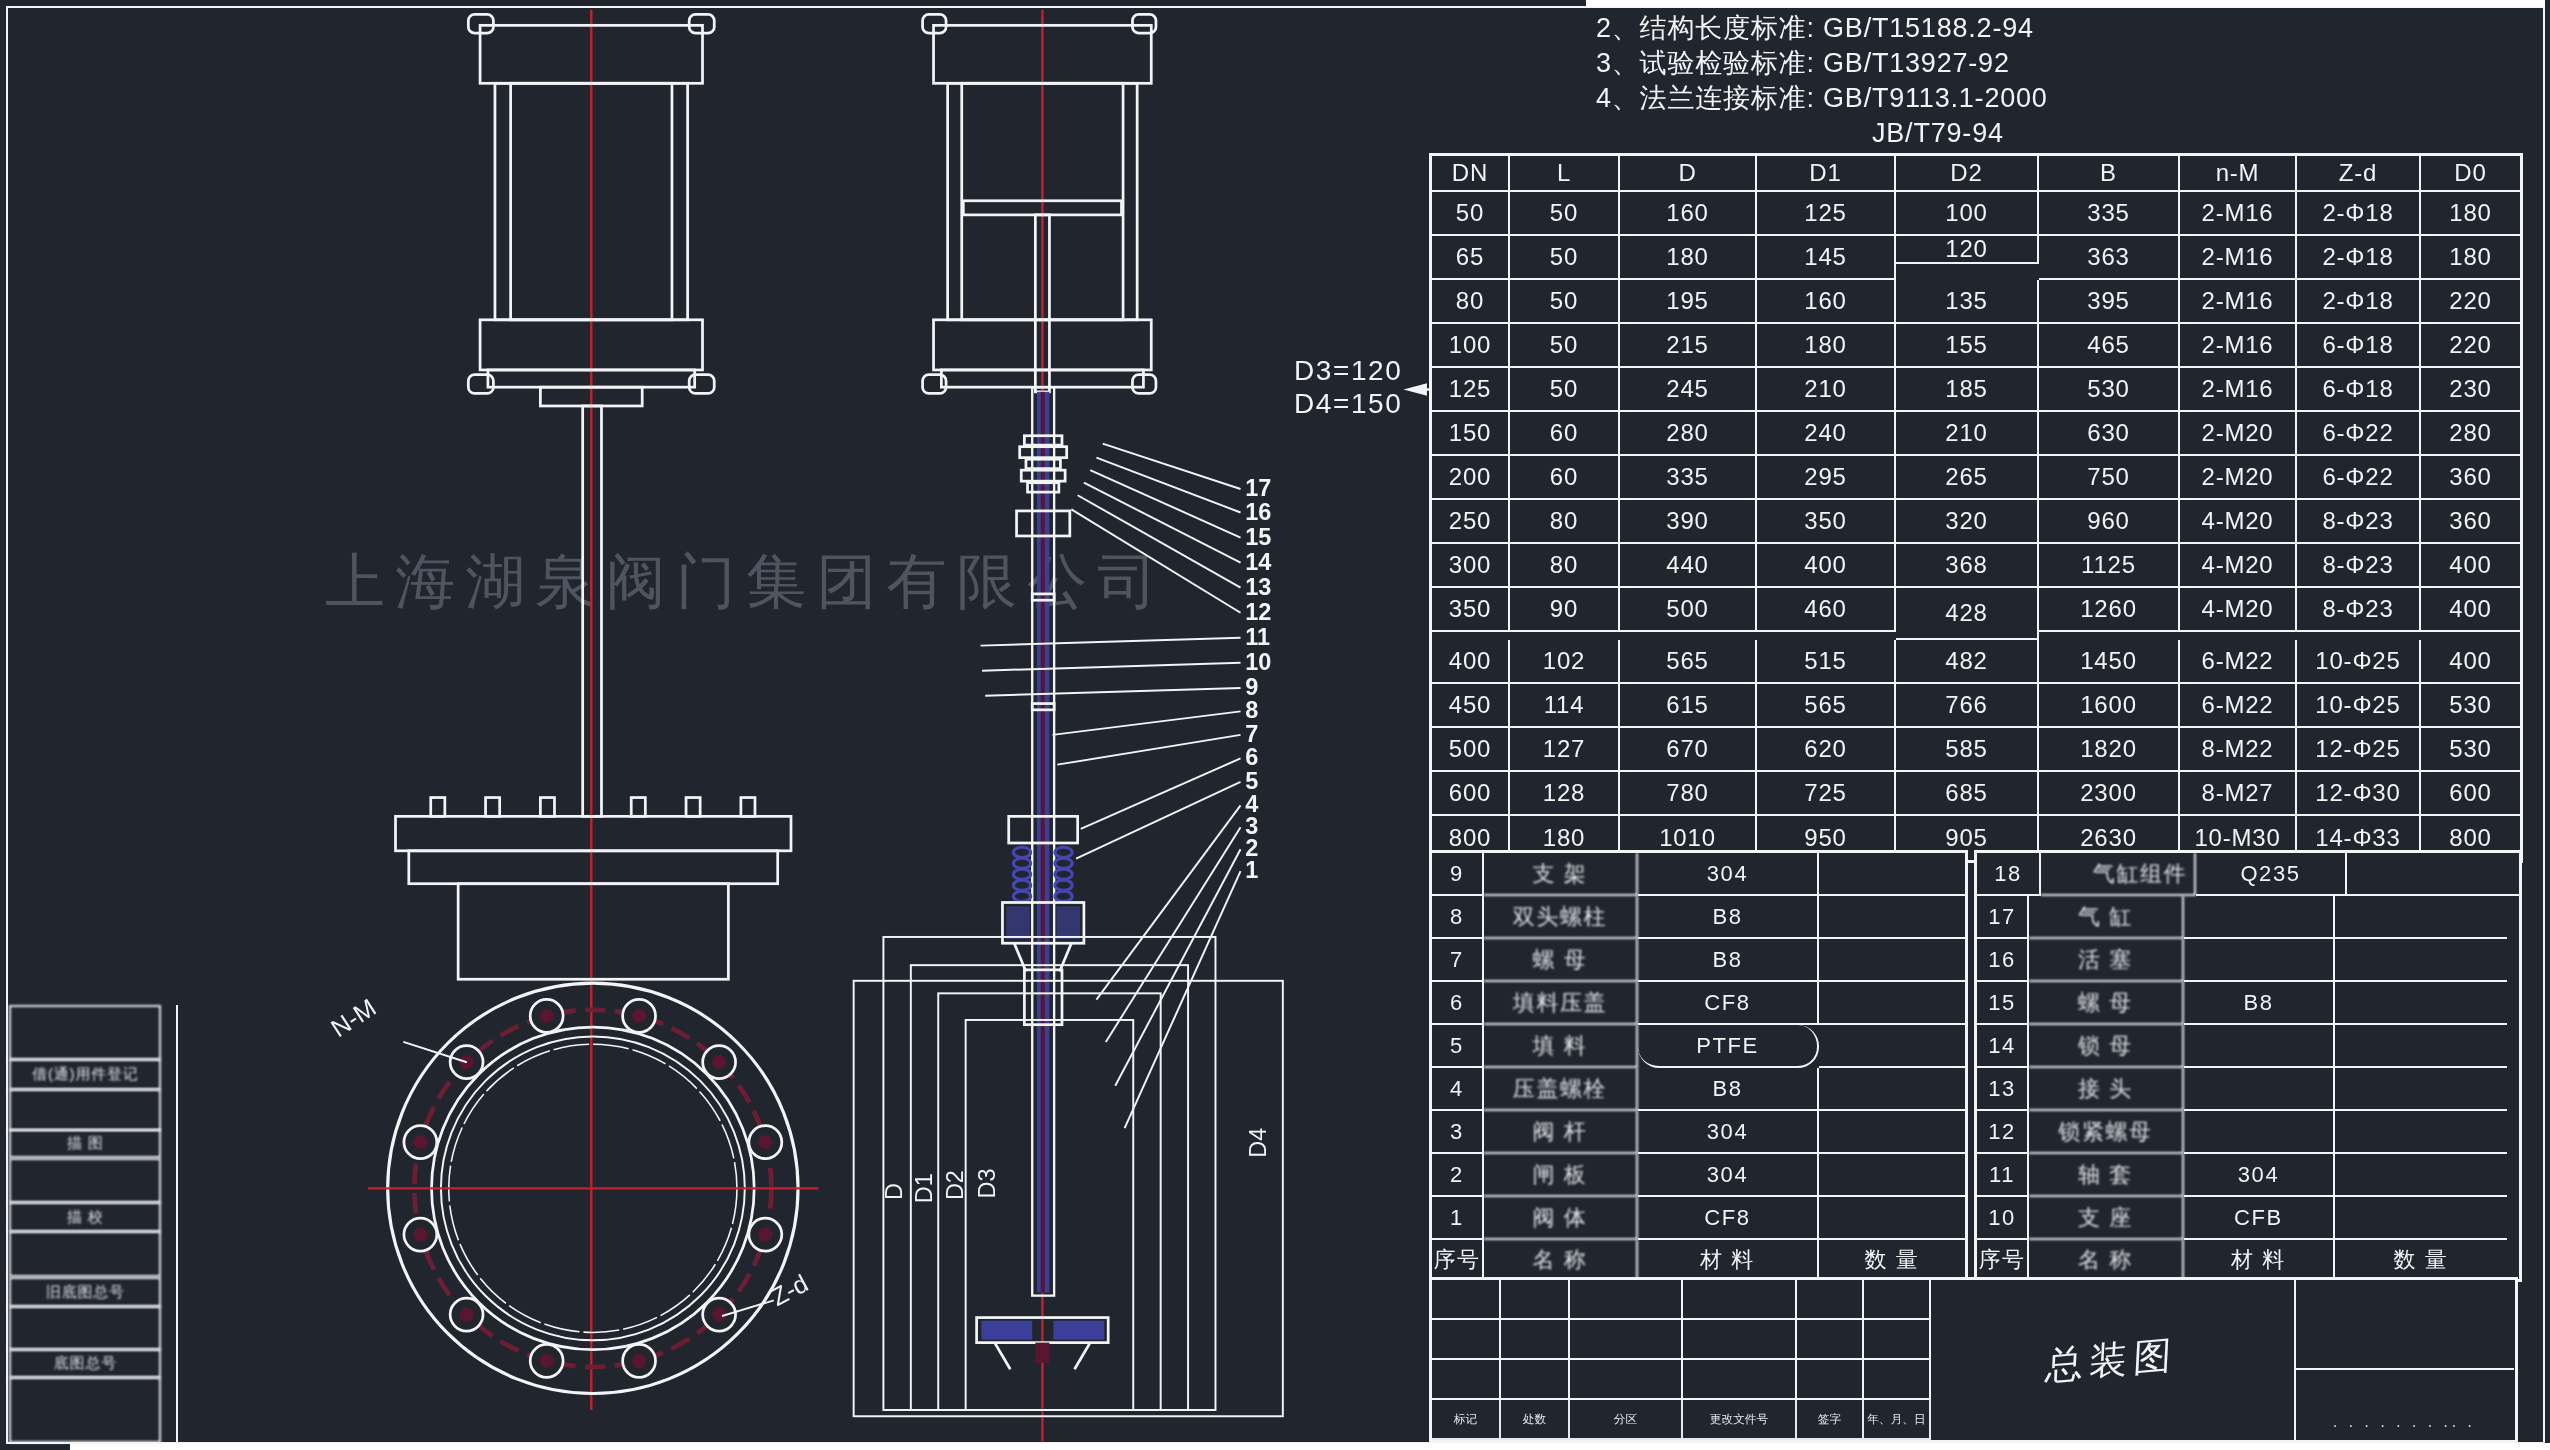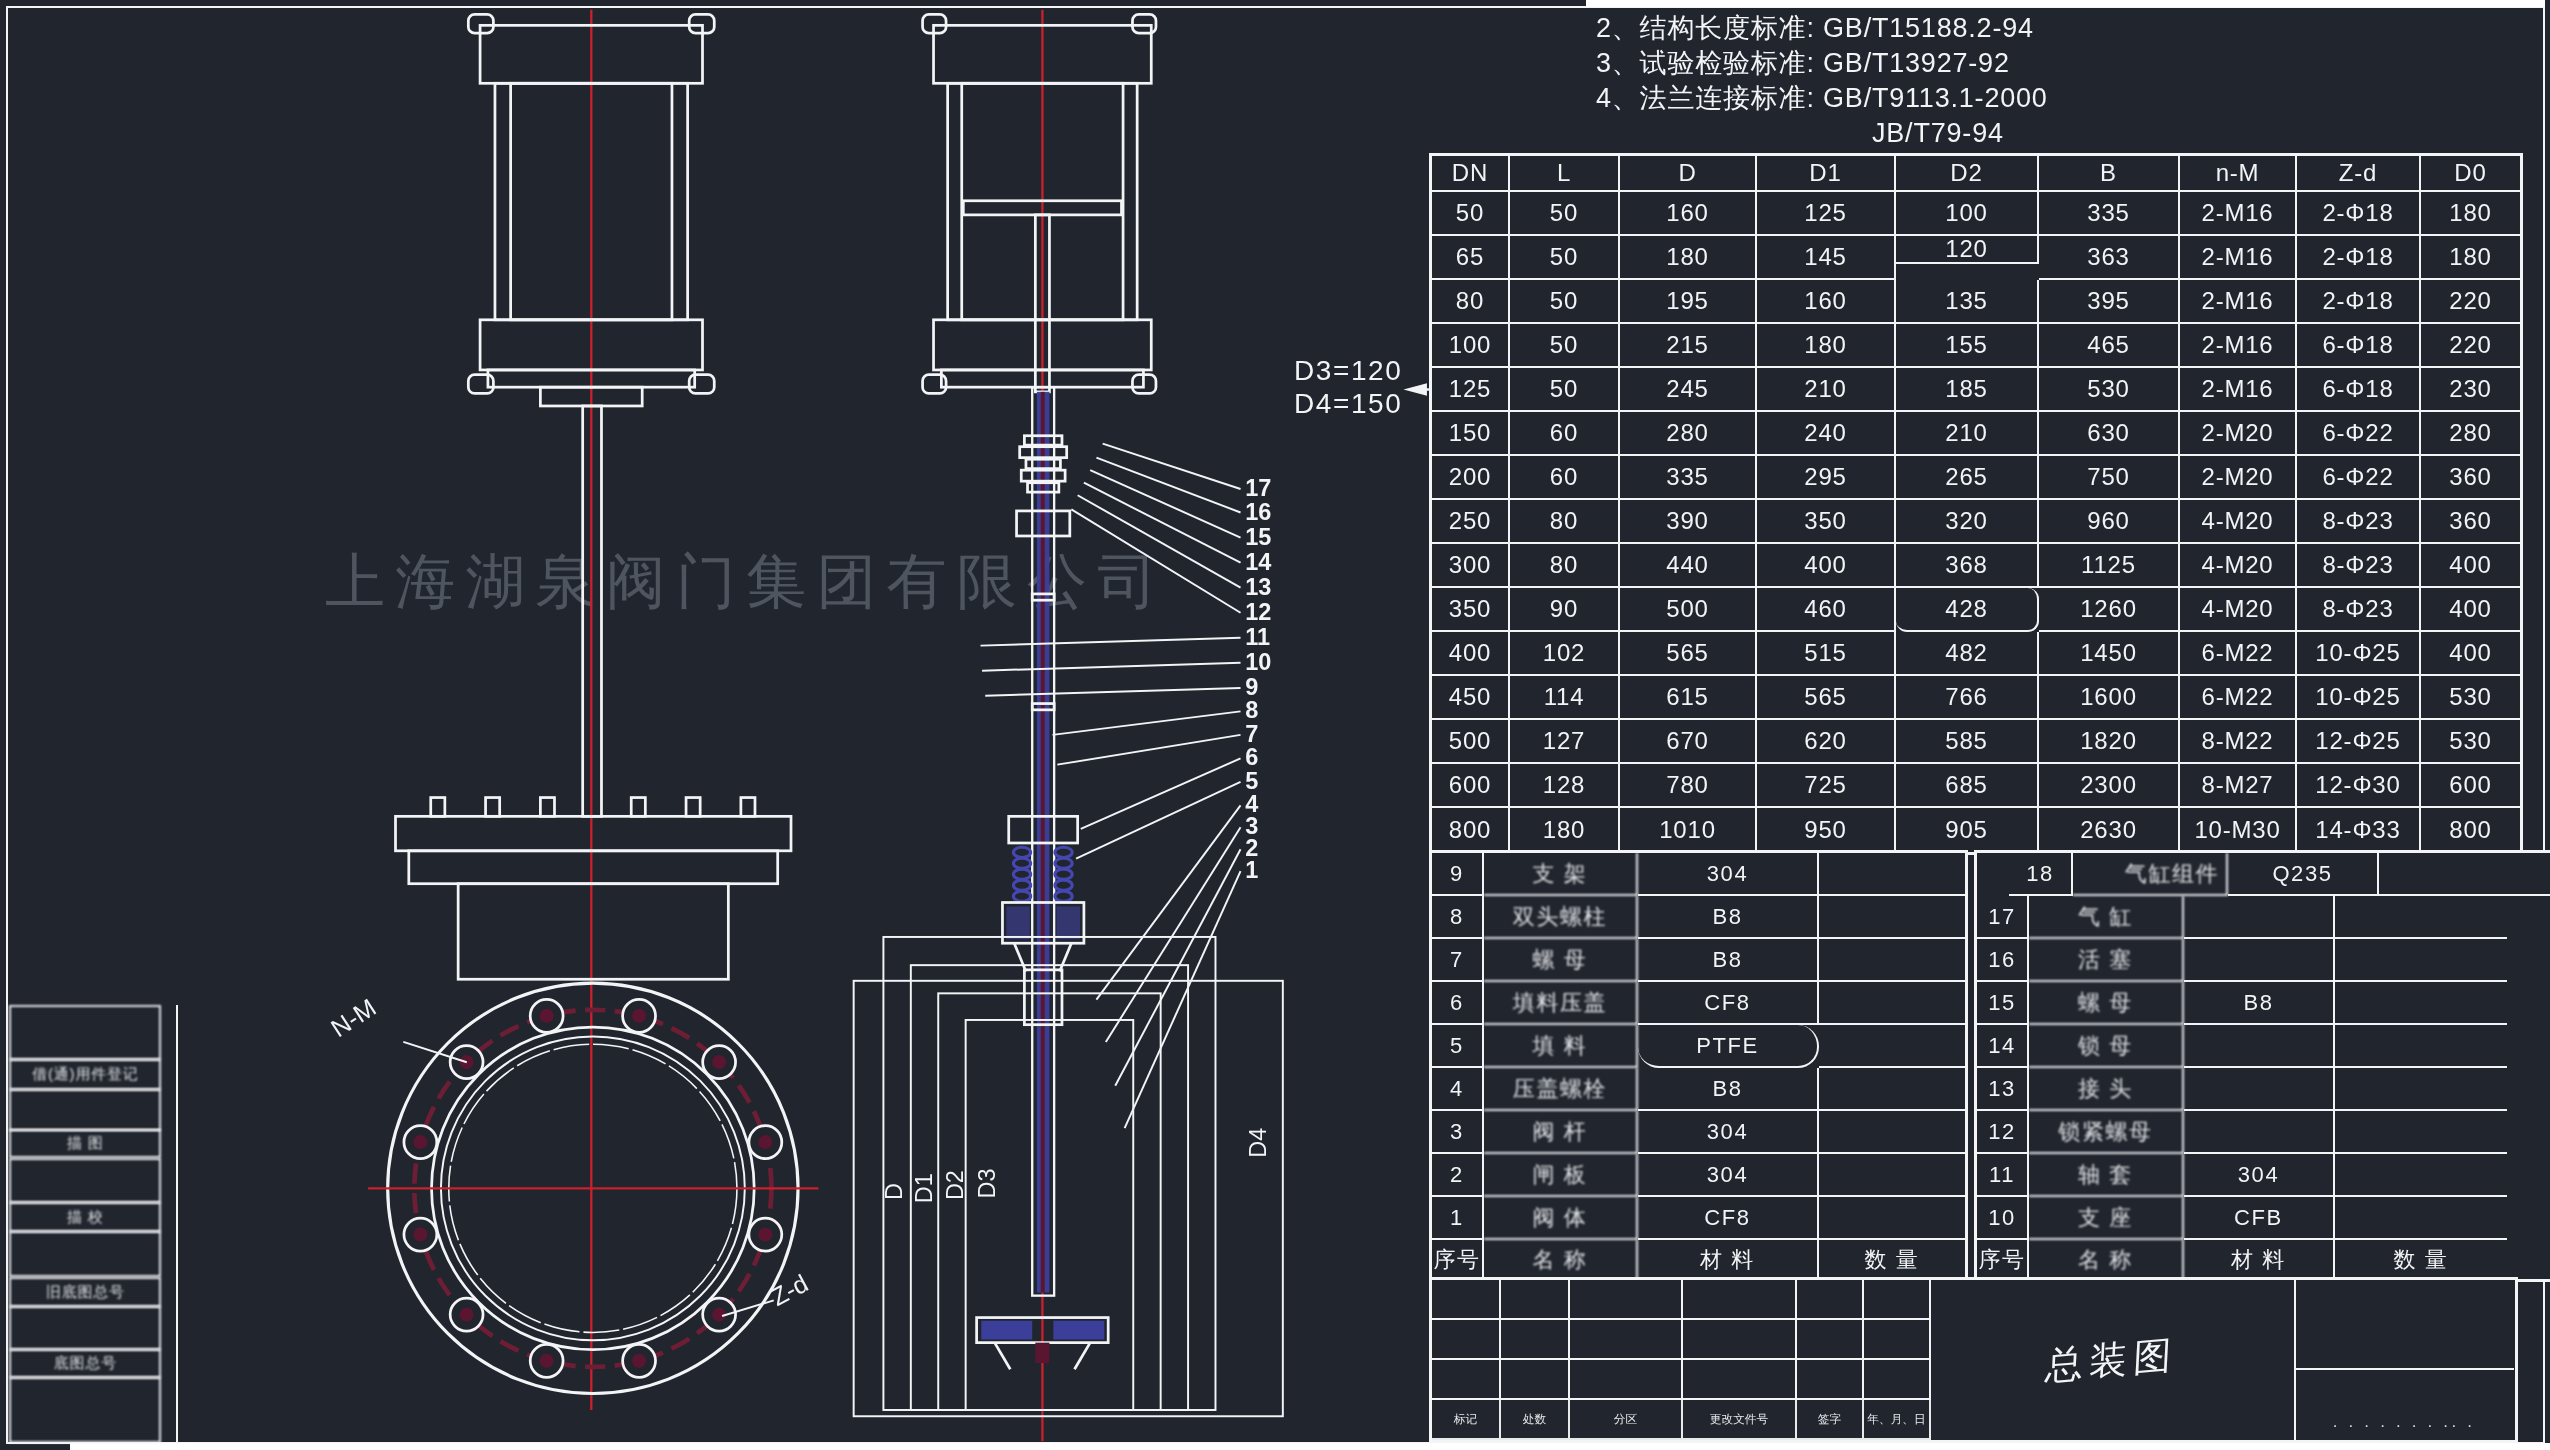--- a/index.html
+++ b/index.html
@@ -373,21 +373,21 @@
         <div class="cell" style="width: 141px; height: 44px;">1125</div>
         <div class="cell" style="width: 117px; height: 44px;">4-M20</div>
         <div class="cell" style="width: 124px; height: 44px;">8-Φ23</div>
         <div class="cell" style="width: 99px; height: 44px;">400</div>
       </div>
       <div class="row">
         <div class="cell" style="width: 78px; height: 44px;">350</div>
         <div class="cell" style="width: 110px; height: 44px;">90</div>
         <div class="cell" style="width: 137px; height: 44px;">500</div>
         <div class="cell" style="width: 139px; height: 44px;">460</div>
-        <div class="cell" style="width: 143px; height: 44px; border-radius: 11px;">428</div>
+        <div class="cell" style="width: 143px; height: 52px;">428</div>
         <div class="cell" style="width: 141px; height: 44px;">1260</div>
         <div class="cell" style="width: 117px; height: 44px;">4-M20</div>
         <div class="cell" style="width: 124px; height: 44px;">8-Φ23</div>
         <div class="cell" style="width: 99px; height: 44px;">400</div>
       </div>
       <div class="row">
         <div class="cell" style="width: 78px; height: 44px;">400</div>
         <div class="cell" style="width: 110px; height: 44px;">102</div>
         <div class="cell" style="width: 137px; height: 44px;">565</div>
         <div class="cell" style="width: 139px; height: 44px;">515</div>
@@ -500,21 +500,21 @@
       </div>
       <div class="row">
         <div class="cell" style="width: 52px; height: 39px;">序号</div>
         <div class="cell blur1" style="width: 154px; height: 39px;">名 称</div>
         <div class="cell" style="width: 181px; height: 39px;">材 料</div>
         <div class="cell" style="width: 146px; height: 39px;">数 量</div>
       </div>
     </div>
   <div class="parts" id="parts-right" style="left:1974px;top:850px;">
       <div class="row">
-        <div class="cell" style="width: 64px; height: 43px; margin-left: 32px;">18</div>
+        <div class="cell" style="width: 64px; height: 43px;">18</div>
         <div class="cell blur1" style="width: 155px; height: 43px; padding-left: 45px;">气缸组件</div>
         <div class="cell" style="width: 151px; height: 43px;">Q235</div>
         <div class="cell" style="width: 172px; height: 43px;"></div>
       </div>
       <div class="row">
         <div class="cell" style="width: 52px; height: 43px;">17</div>
         <div class="cell blur1" style="width: 155px; height: 43px;">气 缸</div>
         <div class="cell" style="width: 151px; height: 43px;"></div>
         <div class="cell" style="width: 172px; height: 43px;"></div>
       </div>

